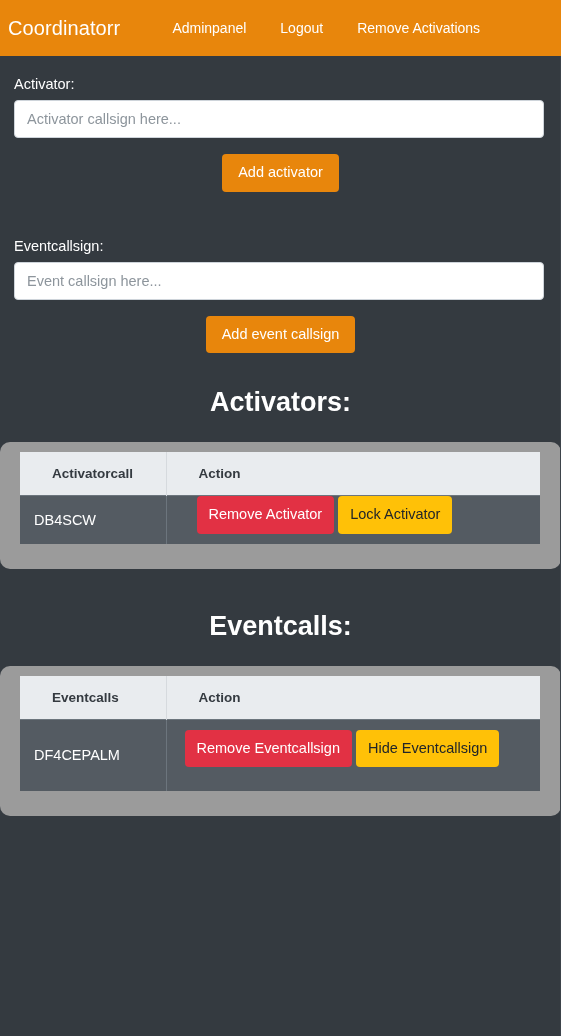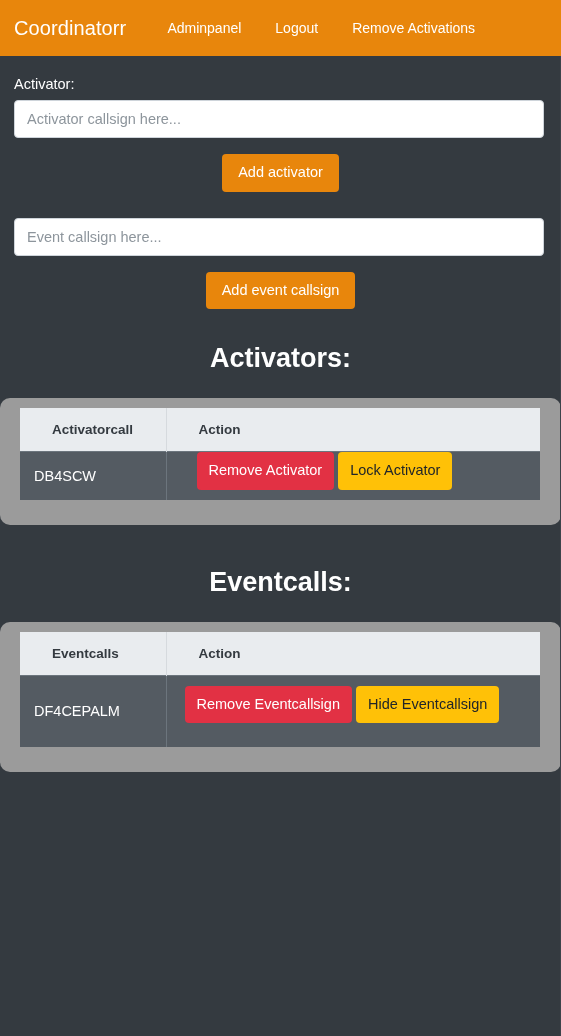--- a/index.html
+++ b/index.html
@@ -20,33 +20,33 @@
     min-height: 1036px;
     background: #343a40;
   }
 
   
   .navbar {
     height: 56px;
     background: #e8860c;
     display: flex;
     align-items: center;
-    padding: 0 16px 0 14px;
+    padding: 0 16px 0 8px;
     width: 561px;
   }
   .brand {
     font-size: 20px;
     color: #ffffff;
     letter-spacing: .1px;
     white-space: nowrap;
   }
   .nav-links {
     display: flex;
     align-items: flex-end;
-    margin-left: 41px;
+    margin-left: 52px;
     gap: 34px;
   }
   .nav-link {
     font-size: 14px;
     color: #ffffff;
     white-space: nowrap;
     text-decoration: none;
     cursor: pointer;
   }
 
@@ -198,20 +198,21 @@
     <label class="form-label">Activator:</label>
     <input class="text-input" type="text" placeholder="Activator callsign here..." style="">
     <div class="btn-row">
       <button class="btn btn-orange">Add activator</button>
     </div>
   </div>
 
   <div class="spacer-1"></div>
 
   <div class="form-block">
+    <label class="form-label">Eventcallsign:</label>
     <input class="text-input" type="text" placeholder="Event callsign here..." style="">
     <div class="btn-row">
       <button class="btn btn-orange">Add event callsign</button>
     </div>
   </div>
 
   <div class="heading-wrap-1">
     <h2 class="section-heading">Activators:</h2>
   </div>
   <div class="gap-before-activators"></div>

